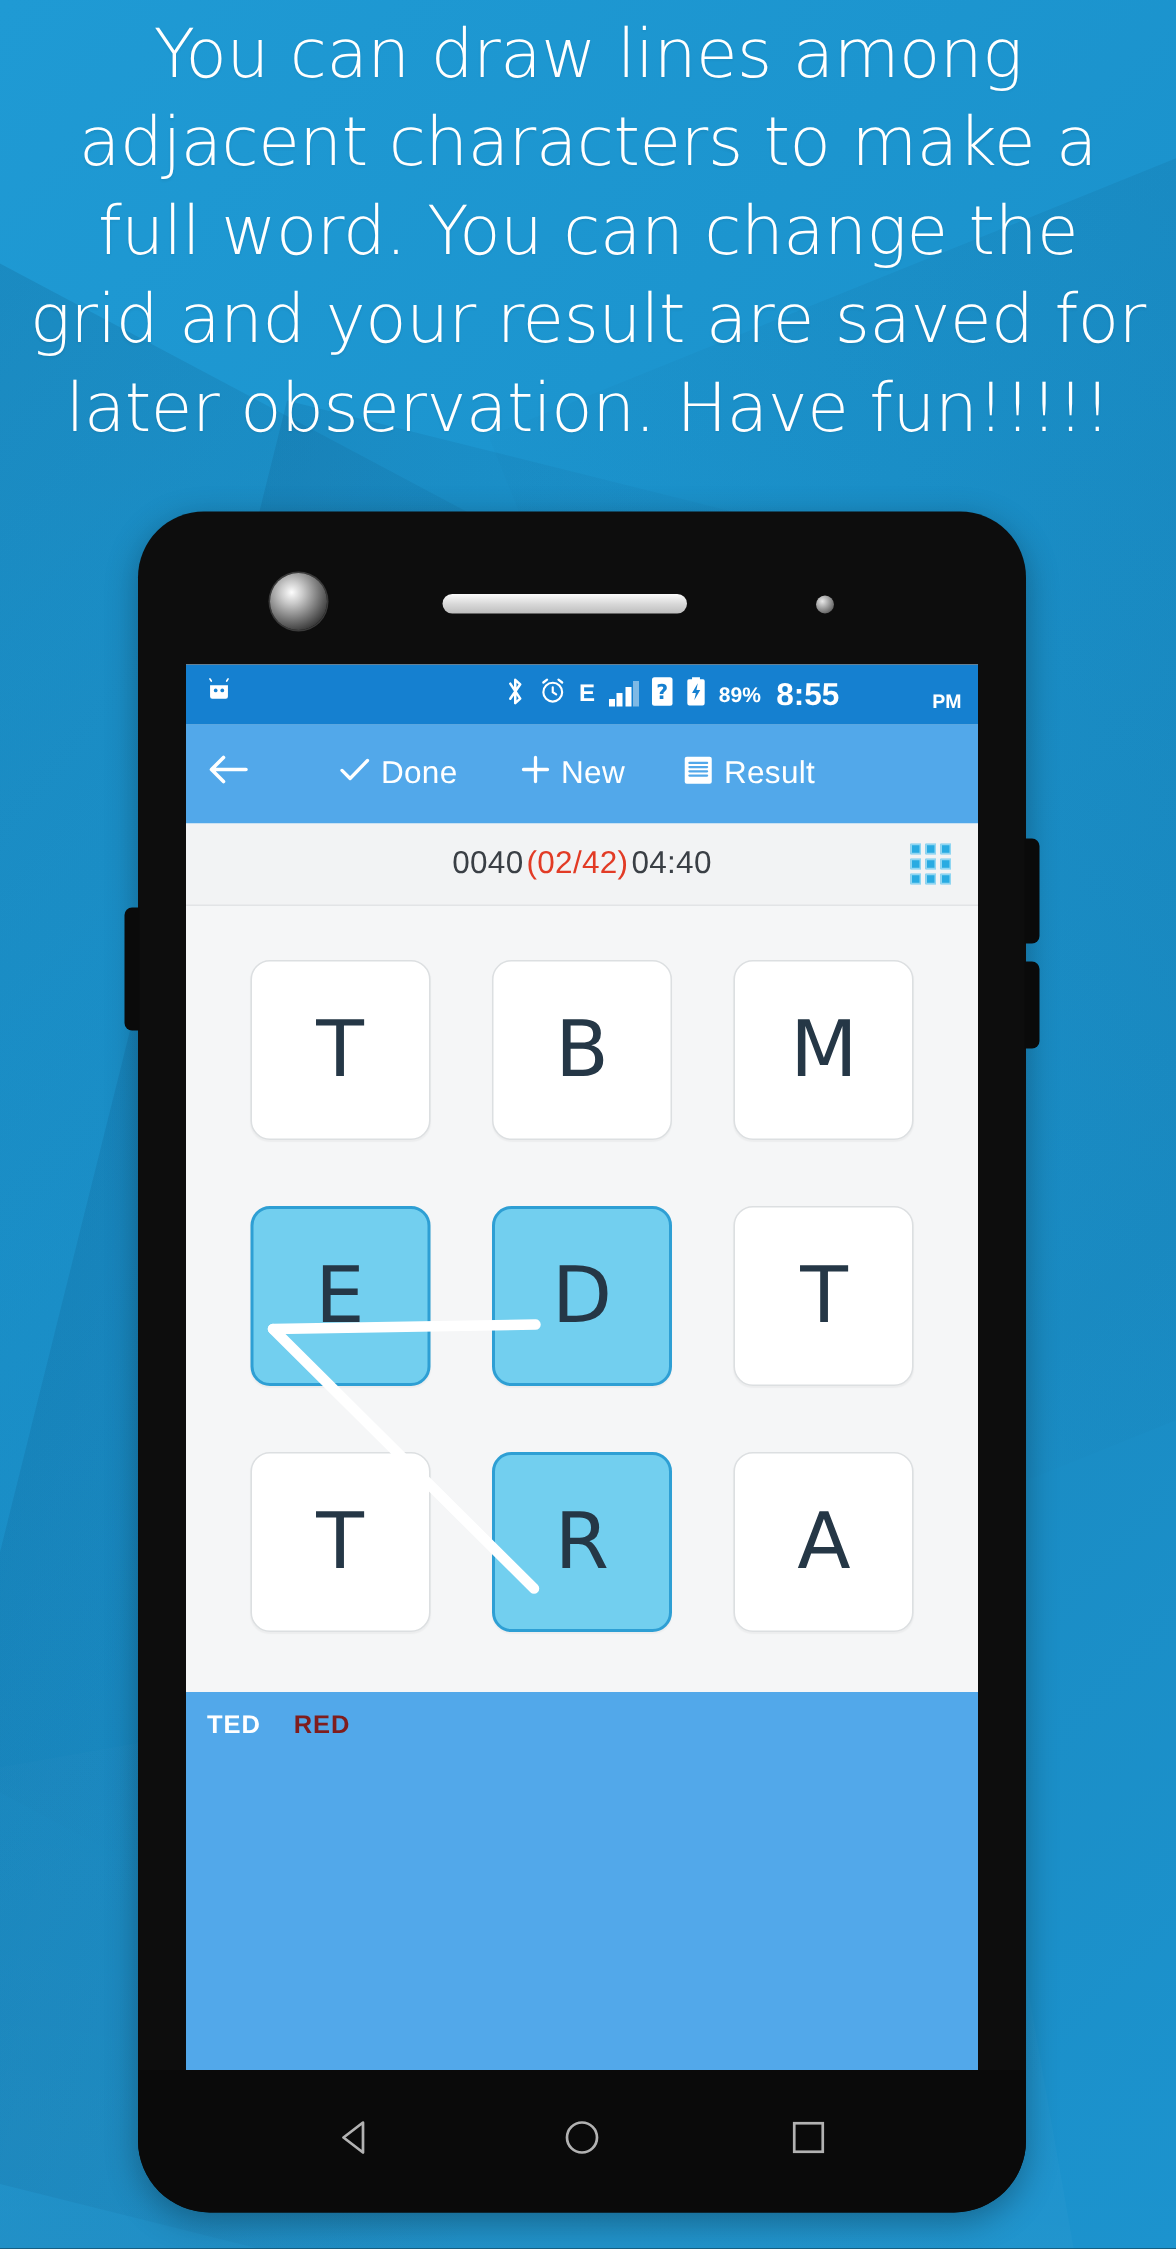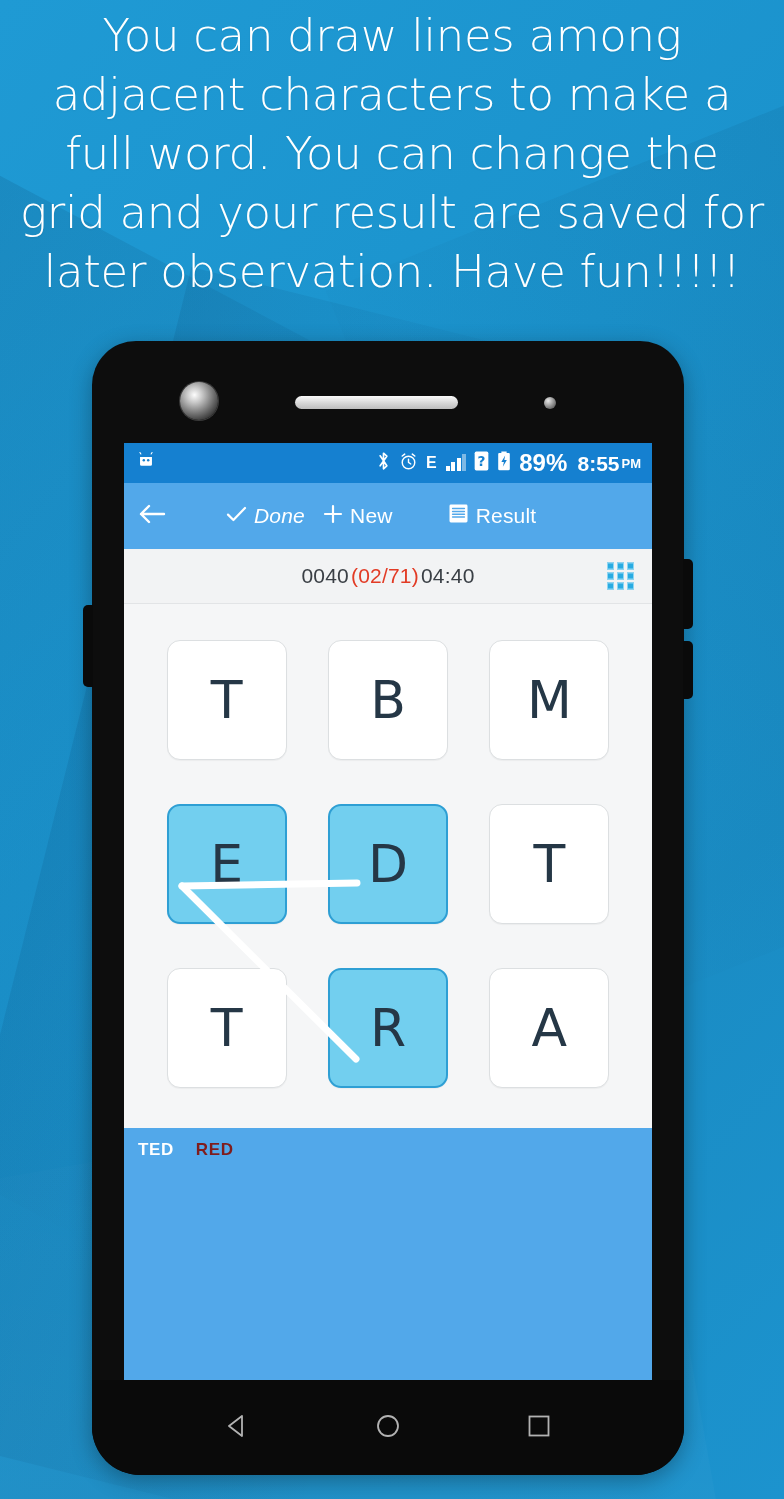--- a/index.html
+++ b/index.html
@@ -158,34 +158,34 @@
   }
   #statusbar .sb-left { display: flex; align-items: center; }
   #statusbar .sb-right {
     margin-left: auto;
     display: flex;
     align-items: center;
     gap: 8px;
   }
   .sb-ico { display: block; }
   .sb-text {
-    font-size: 24px;
+    font-size: 14px;
     font-weight: bold;
     letter-spacing: 0.1px;
     line-height: 1;
   }
   .sb-time {
     font-size: 21px;
     font-weight: bold;
     line-height: 1;
   }
   .sb-ampm {
     font-size: 13px;
     font-weight: bold;
-    margin-left: 2px;
+    margin-left: 18px;
     line-height: 1;
   }
   .sb-etext {
     font-size: 16px;
     font-weight: bold;
     margin-right: 1px;
   }
   .bars { display: flex; align-items: flex-end; gap: 1.5px; height: 16px; }
   .bars i { width: 4px; background: #ffffff; display: block; }
   .bars i.b1 { height: 5px; }
@@ -203,22 +203,22 @@
     padding: 0 14px;
   }
   #toolbar .tb-item {
     display: flex;
     align-items: center;
     gap: 7px;
     font-size: 21px;
     letter-spacing: .2px;
   }
   #tb-back { margin-right: 60px; }
-  #tb-done { margin-right: 18px; font-style: italic; }
-  #tb-new  { margin-right: 55px; }
+  #tb-done { margin-right: 42px; }
+  #tb-new  { margin-right: 38px; }
 
   
   #infobar {
     height: 54px;
     background: #f2f3f4;
     border-bottom: 1px solid #e2e4e6;
     display: flex;
     align-items: center;
     justify-content: center;
     position: relative;
@@ -390,21 +390,21 @@
             <text x="7" y="14" font-size="13" font-family="DejaVu Sans, sans-serif" font-weight="bold" fill="#1580d0" text-anchor="middle">?</text>
           </svg>
         </span>
         <span class="sb-ico">
           <svg width="14" height="20" viewBox="0 0 13 19">
             <path d="M4 0.5h5v1.3h2a1 1 0 0 1 1 1V17a1.4 1.4 0 0 1-1.4 1.4H2.4A1.4 1.4 0 0 1 1 17V2.8a1 1 0 0 1 1-1h2z" fill="#fff"></path>
             <path d="M7.6 4.2L4 10.4h2.4L5.4 15l3.8-6.4H6.8z" fill="#1580d0"></path>
           </svg>
         </span>
         <span class="sb-text">89%</span>
-        <span style="display:flex;align-items:center;margin-left:2px;">
+        <span style="display:flex;align-items:flex-end;margin-left:2px;gap:44px;">
           <span class="sb-time">8:55</span>
           <span class="sb-ampm">PM</span>
         </span>
       </div>
     </div>
 
     <div id="toolbar">
       <div class="tb-item" id="tb-back">
         <span>
           <svg width="28" height="22" viewBox="0 0 28 22">
@@ -434,21 +434,21 @@
             <rect x="1.5" y="1.5" width="18" height="18" rx="1.4" fill="#fff"></rect>
             <path d="M4.6 5.6h11.8M4.6 8.4h11.8M4.6 11.2h11.8M4.6 14h11.8" stroke="#52a8ea" stroke-width="1.5" stroke-linecap="round"></path>
           </svg>
         </span>
         <span>Result</span>
       </div>
     </div>
 
     <div id="infobar">
       <div class="counter">
-        <span>0040</span><span class="mid">(02/71)</span><span>04:40</span>
+        <span>0040</span><span class="mid">(02/42)</span><span>04:40</span>
       </div>
       <div id="grid-toggle">
         <span></span>
           <span></span>
           <span></span>
         <span></span>
           <span></span>
           <span></span>
         <span></span>
           <span></span>

